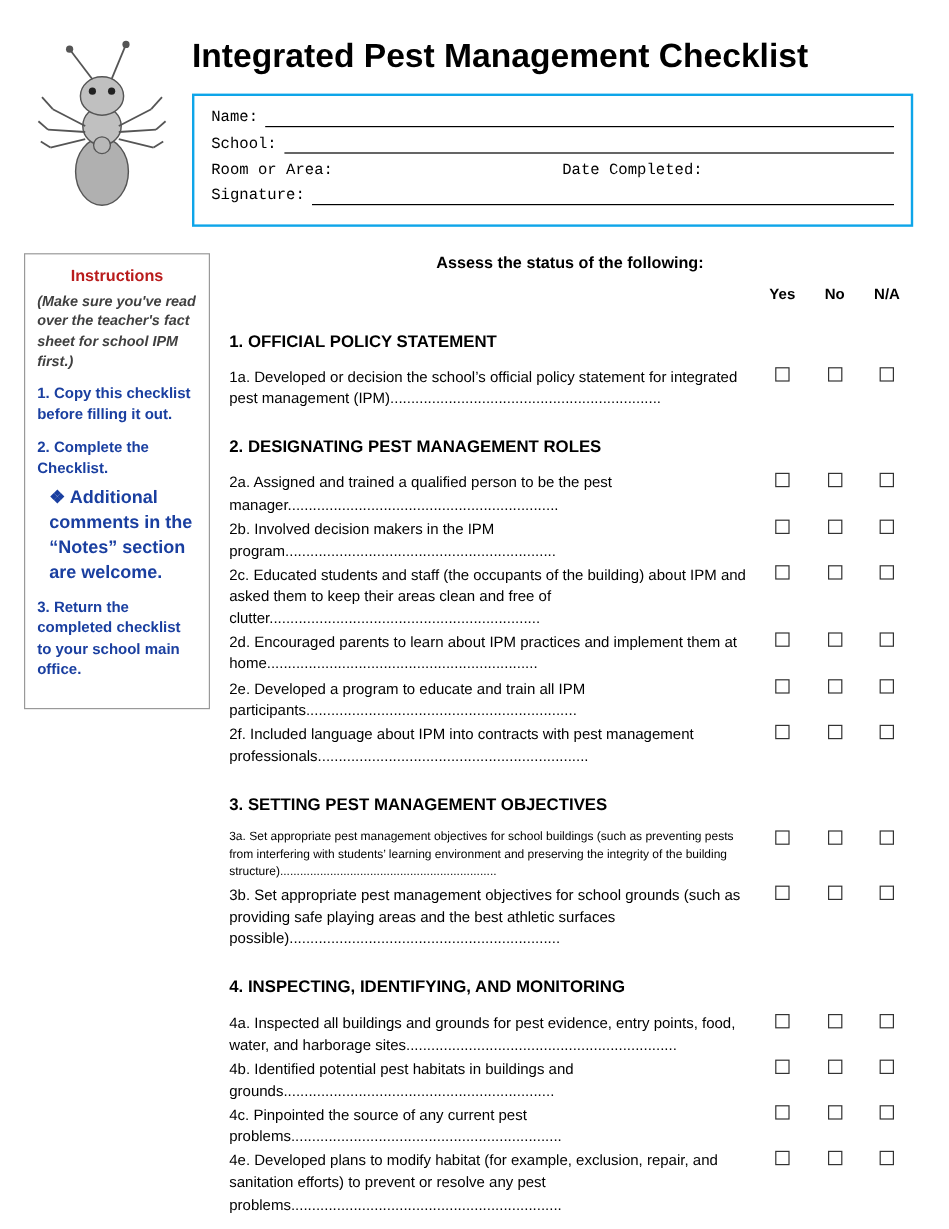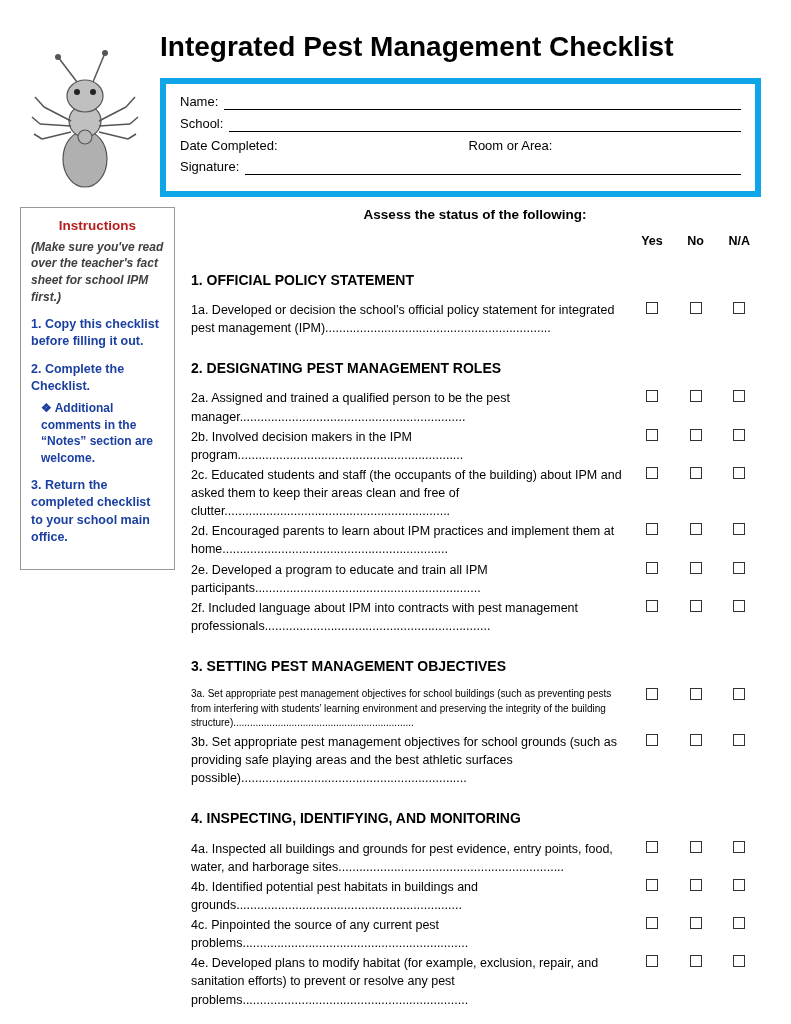--- a/index.html
+++ b/index.html
@@ -15,22 +15,22 @@
       width: 791px;
       min-height: 1024px;
       background: #fff;
       padding: 20px 30px 20px 20px;
       display: flex;
       flex-direction: column;
     }
     .header-area {
       display: flex;
       flex-direction: row;
-      align-items: flex-end;
-      margin-bottom: 4px;
+      align-items: flex-start;
+      margin-bottom: 16px;
     }
     .ant-icon {
       width: 130px;
       min-width: 130px;
       height: 160px;
       display: flex;
       align-items: center;
       justify-content: center;
       margin-right: 10px;
     }
@@ -38,24 +38,25 @@
       flex: 1;
     }
     .main-title {
       font-size: 28px;
       font-weight: bold;
       color: #000;
       line-height: 1.2;
       margin-top: 10px;
     }
     .form-box {
-      border: 6px solid #0ea5e9;
+      border: 2px solid #0ea5e9;
       padding: 10px 14px;
       margin-top: 14px;
       width: 100%;
+      font-family: Liberation Mono, monospace;
     }
     .form-row {
       display: flex;
       align-items: center;
       margin-bottom: 6px;
       font-size: 13px;
     }
     .form-row label {
       white-space: nowrap;
       margin-right: 6px;
@@ -121,21 +122,21 @@
       font-size: 12.5px;
       line-height: 1.4;
     }
     .instructions-list li span.label-num {
       font-weight: bold;
     }
     .sub-item {
       margin-left: 10px;
       margin-top: 4px;
       color: #1a3fa0;
-      font-size: 12px;
+      font-size: 15px;
       line-height: 1.4;
     }
     .main-content {
       flex: 1;
     }
     .assess-header {
       text-align: center;
       font-weight: bold;
       font-size: 13.5px;
       margin-bottom: 12px;
@@ -234,26 +235,26 @@
         <div class="form-row">
           <label>Name:</label>
           <div class="line"></div>
         </div>
         <div class="form-row">
           <label>School:</label>
           <div class="line"></div>
         </div>
         <div class="form-row-split">
           <div class="part">
+            <label>Room or Area:</label>
+            <div class="line-short"></div>
+          </div>
+          <div class="part">
             <label>Date Completed:</label>
             <div class="line" style="min-width:100px;"></div>
-          </div>
-          <div class="part">
-            <label>Room or Area:</label>
-            <div class="line-short"></div>
           </div>
         </div>
         <div class="form-row">
           <label>Signature:</label>
           <div class="line"></div>
         </div>
       </div>
     </div>
   </div>
 

